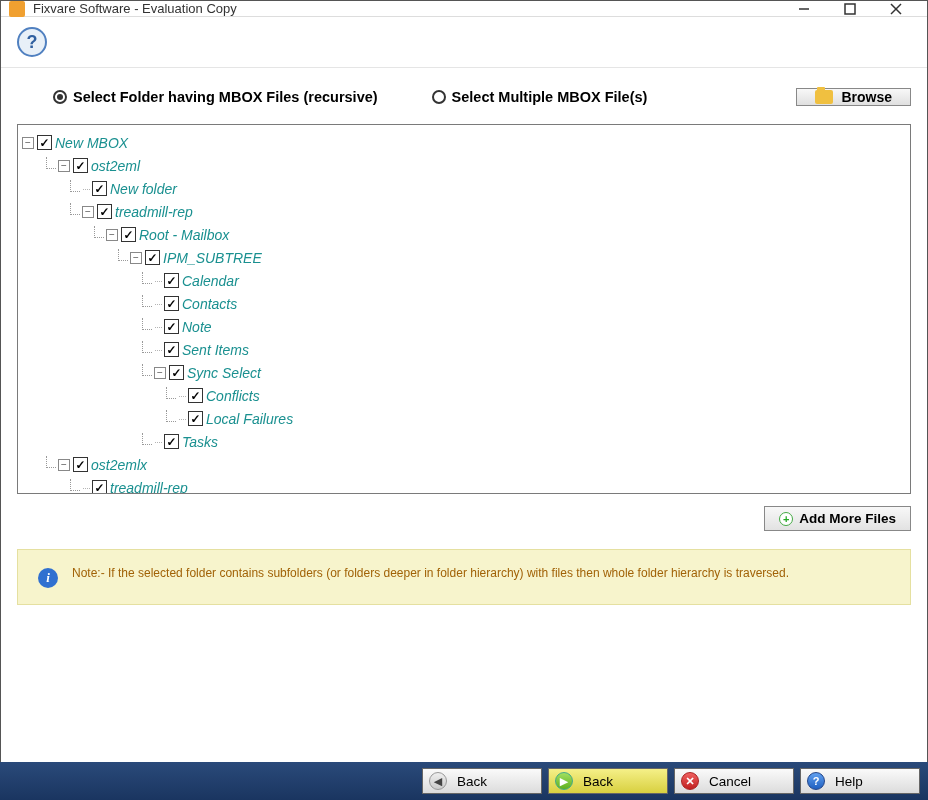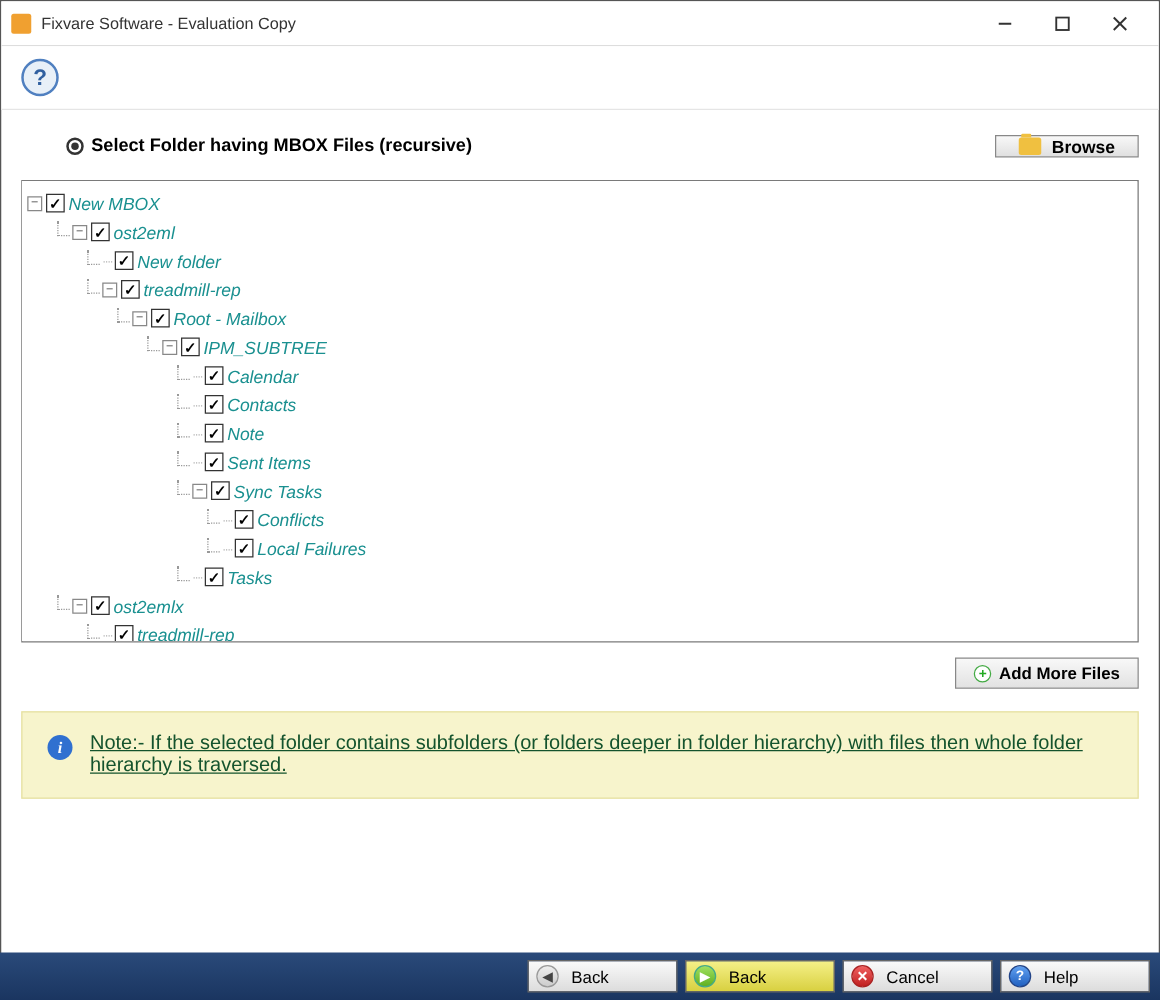--- a/index.html
+++ b/index.html
@@ -1,18 +1,18 @@
 <!DOCTYPE html>
 <html><head>
 <meta charset="utf-8">
 <style>
 * { box-sizing: border-box; margin: 0; padding: 0; }
 body { font-family: "Segoe UI", Tahoma, sans-serif; font-size: 13px; background: #fff; width: 928px; height: 800px; overflow: hidden; border: 1px solid #555; }
 
-.titlebar { display: flex; align-items: center; height: 36px; background: #fff; border-bottom: 1px solid #ddd; padding: 0 8px; }
+.titlebar { display: flex; align-items: center; height: 16px; background: #fff; border-bottom: 1px solid #ddd; padding: 0 8px; }
 .titlebar .app-icon { width: 16px; height: 16px; background: #f0a030; border-radius: 2px; margin-right: 8px; }
 .titlebar .title { flex: 1; font-size: 13px; color: #333; }
 .winbtn { width: 46px; height: 32px; display: flex; align-items: center; justify-content: center; color: #333; cursor: pointer; }
 
 .instruction-bar { display: flex; align-items: center; padding: 10px 16px; background: #fff; border-bottom: 1px solid #e5e5e5; }
 .help-icon { width: 30px; height: 30px; border-radius: 50%; background: #e8f0f8; border: 2px solid #5080c0; display: flex; align-items: center; justify-content: center; color: #3060a0; font-weight: bold; font-size: 18px; margin-right: 16px; }
 .instruction-text { font-size: 15px; color: #333; }
 
 .content { padding: 20px 16px 0 16px; }
 
@@ -36,21 +36,21 @@
 .node-label { color: #1a9090; font-size: 14px; cursor: pointer; font-style: italic; }
 .children { padding-left: 24px; }
 .conn { width: 10px; border-left: 1px dotted #999; border-bottom: 1px dotted #999; height: 12px; margin-bottom: 6px; margin-right: 2px; }
 
 .add-files-row { display: flex; justify-content: flex-end; margin-top: 12px; }
 .add-files-btn { display: flex; align-items: center; gap: 6px; padding: 4px 14px; background: linear-gradient(#f8f8f8, #e2e2e2); border: 1px solid #888; font-weight: bold; font-size: 13.5px; cursor: pointer; }
 .plus-icon { width: 14px; height: 14px; border-radius: 50%; background: #fff; border: 1px solid #4a4; display: flex; align-items: center; justify-content: center; color: #2a2; font-size: 11px; font-weight: bold; }
 
 .note-box { margin: 18px 0 0 0; padding: 16px 20px; background: #f7f4cc; border: 1px solid #e5e0a0; display: flex; gap: 14px; }
 .info-icon { width: 20px; height: 20px; border-radius: 50%; background: #3070d0; color: #fff; display: flex; align-items: center; justify-content: center; font-weight: bold; font-style: italic; font-family: Georgia, serif; font-size: 13px; flex-shrink: 0; margin-top: 2px; }
-.note-text { font-size: 16px; color: #14532d; text-decoration: underline; }
+.note-text { font-size: 12px; color: #a16207; }
 
 .bottom-bar { position: absolute; bottom: 0; left: 0; right: 0; height: 38px; background: linear-gradient(#2a4a7a, #1a3560); display: flex; align-items: center; justify-content: flex-end; padding: 0 8px; gap: 6px; }
 .nav-btn { display: flex; align-items: center; gap: 10px; min-width: 120px; height: 26px; padding: 0 18px 0 6px; background: linear-gradient(#fafafa, #dcdcdc); border: 1px solid #666; cursor: pointer; font-size: 13.5px; }
 .nav-btn.next { background: linear-gradient(#f5f088, #d8d040); }
 .nav-btn .circ { width: 18px; height: 18px; border-radius: 50%; display: flex; align-items: center; justify-content: center; font-size: 11px; }
 .circ.back { background: linear-gradient(#eee,#ccc); border:1px solid #999; color:#444; }
 .circ.next { background: linear-gradient(#a0e060,#60b020); border:1px solid #4a8; color:#fff; }
 .circ.cancel { background: linear-gradient(#f06060,#c02020); border:1px solid #a22; color:#fff; font-weight:bold; }
 .circ.help { background: linear-gradient(#60a0f0,#2060c0); border:1px solid #248; color:#fff; font-weight:bold; }
 
@@ -85,20 +85,24 @@
 
 <div class="instruction-bar">
   <div class="help-icon">?</div>
 </div>
 
 <div class="content">
   <div class="option-row">
     <label class="radio-group">
       <span class="radio checked"></span>
       <span>Select Folder having MBOX Files (recursive)</span>
+    </label>
+    <label class="radio-group">
+      <span class="radio"></span>
+      <span>Select Multiple MBOX File(s)</span>
     </label>
     <button class="browse-btn">
       <span class="folder-icon-sm"></span>
       <span>Browse</span>
     </button>
   </div>
 
   <div class="tree-container" id="tree">
       <div class="tree-node">
         <div class="node-row">
@@ -177,21 +181,21 @@
                               <span class="dots">····</span>
                               <span class="checkbox checked"></span>
                               <span class="node-label">Sent Items</span>
                             </div>
                           </div>
                           <div class="tree-node">
                             <div class="node-row">
                               <span class="conn"></span>
                               <span class="toggle">−</span>
                               <span class="checkbox checked"></span>
-                              <span class="node-label">Sync Tasks</span>
+                              <span class="node-label">Sync Select</span>
                             </div>
                             <div class="children">
                               <div class="tree-node">
                                 <div class="node-row">
                                   <span class="conn"></span>
                                   <span class="dots">····</span>
                                   <span class="checkbox checked"></span>
                                   <span class="node-label">Conflicts</span>
                                 </div>
                               </div>

